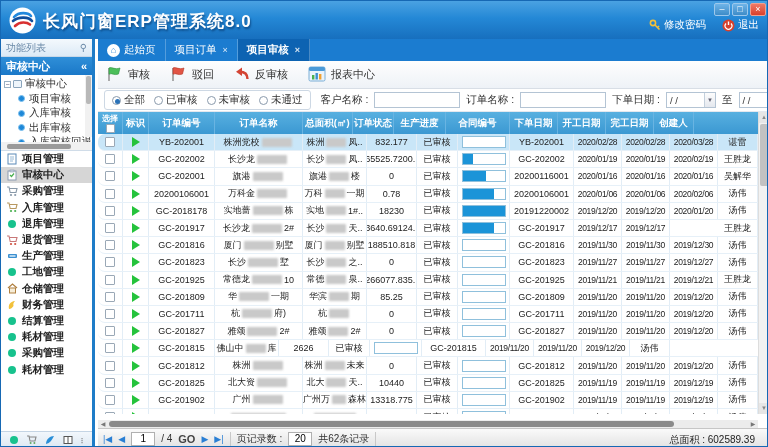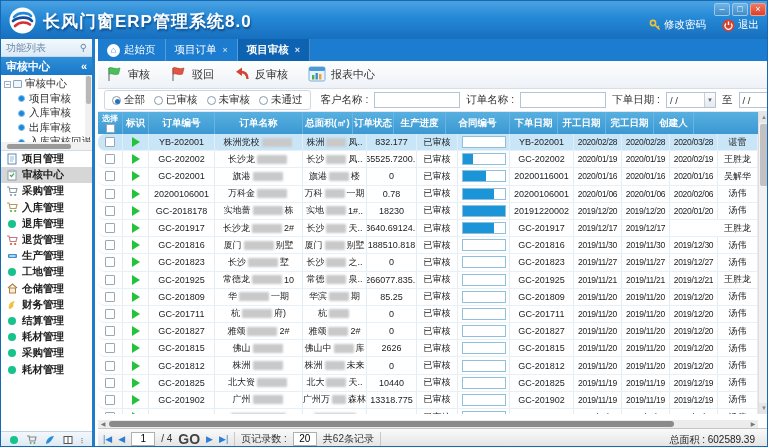--- a/index.html
+++ b/index.html
@@ -103,21 +103,21 @@
   .hscroll { position:absolute; left:0; bottom:20px; width:660px; height:8px; background:#ececec; }
   .hscroll .harr { position:absolute; top:0; width:10px; height:8px; color:#777; font-size:6px; text-align:center; line-height:8px; }
   .hscroll .thumb { position:absolute; left:11px; top:1px; width:565px; height:6px; background:#8a8a8a; border-radius:3px; }
 
   
   .statusbar { position:absolute; left:0; bottom:0; width:671px; height:20px;
     background:linear-gradient(#fafafa,#e2e2e2); border-top:1px solid #c6c6c6;
     display:flex; align-items:center; font-size:10px; color:#333; padding-left:5px; gap:6px; }
   .nav-glyph { color:#2a7fd4; font-size:9px; cursor:default; }
   .page-input { width:24px; height:14px; border:1px solid #b0b0b0; font-size:10px; text-align:center; background:#fff; }
-  .go { font-weight:bold; font-size:14px; color:#444; }
+  .go { font-weight:bold; font-size:11px; color:#444; }
   .sep { width:1px; height:14px; background:#c8c8c8; }
   .total-area { position:absolute; right:14px; top:4px; font-size:10px; color:#222; }
 </style>
 </head>
 <body>
 
 <div class="window">
 
   <div class="titlebar">
     <svg class="logo" viewBox="0 0 27 27">
@@ -793,24 +793,20 @@
             <div class="gcell" style="width: 40px;">汤伟</div>
           </div>
           <div class="grow">
             <div class="gcell" style="width: 25px;">
               <span class="checkbox"></span>
             </div>
             <div class="gcell" style="width: 26px;">
               <span class="flag-arrow"></span>
             </div>
             <div class="gcell" style="width: 66px;">GC-201815</div>
-            <div class="gcell" style="width: 88px;">
-              <span>佛山</span>
-              <span class="blur" style="width: 30px;"></span>
-            </div>
             <div class="gcell" style="width: 64px;">
               <span>佛山中</span>
               <span class="blur" style="width: 20px;"></span>
               <span>库</span>
             </div>
             <div class="gcell" style="width: 50px;">2626</div>
             <div class="gcell" style="width: 41px;">已审核</div>
             <div class="gcell" style="width: 52px;">
               <span class="pbar">
                 <span class="fill" style="display: block; width: 0%;"></span>

